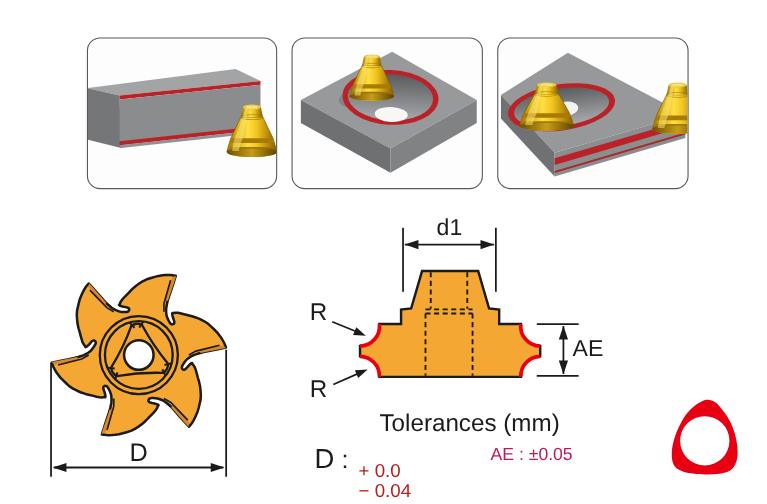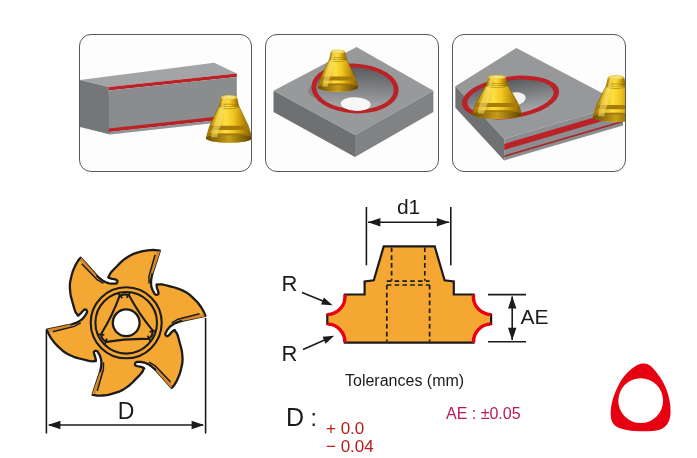--- a/index.html
+++ b/index.html
@@ -236,20 +236,20 @@
 C669,396 670.6,404 670.6,411.3
 C670.6,419 668.2,426.2 661,429.2
 C655,431.4 648,431.3 641.8,431.3
 C633,431.3 622,430.2 616.4,426.6
 C612.3,424 610.5,419.5 610.7,412
 C610.9,402.5 615,391.2 621.1,380.6
 C626,372.5 633.5,366.4 639.8,364
 C641.4,363.5 643,363.4 644.2,363.4 Z
 M640.7,378.3 A22.4,22.4 0 1,0 640.7,423.1 A22.4,22.4 0 1,0 640.7,378.3 Z"></path>
 </svg>
-<div style="position:absolute;left:345px;top:372px;font-size:16px;color:#1b1b1b;">Tolerances (mm)</div>
+<div style="position:absolute;left:345px;top:372px;font-size:22px;color:#1b1b1b;">Tolerances (mm)</div>
 <div style="position:absolute;left:286px;top:403px;color:#1b1b1b;">
 <span style="font-size:25px;">D</span><span style="font-size:23px;"> : </span>
 </div>
 <div style="position:absolute;left:326px;top:420px;color:#b91c1c;font-size:17px;line-height:17.5px;">
 <div>+ 0.0</div>
     <div>− 0.04</div>
 </div>
 <div style="position:absolute;left:446px;top:405px;color:#be185d;font-size:16px;">AE : ±0.05</div>
 </body></html>

